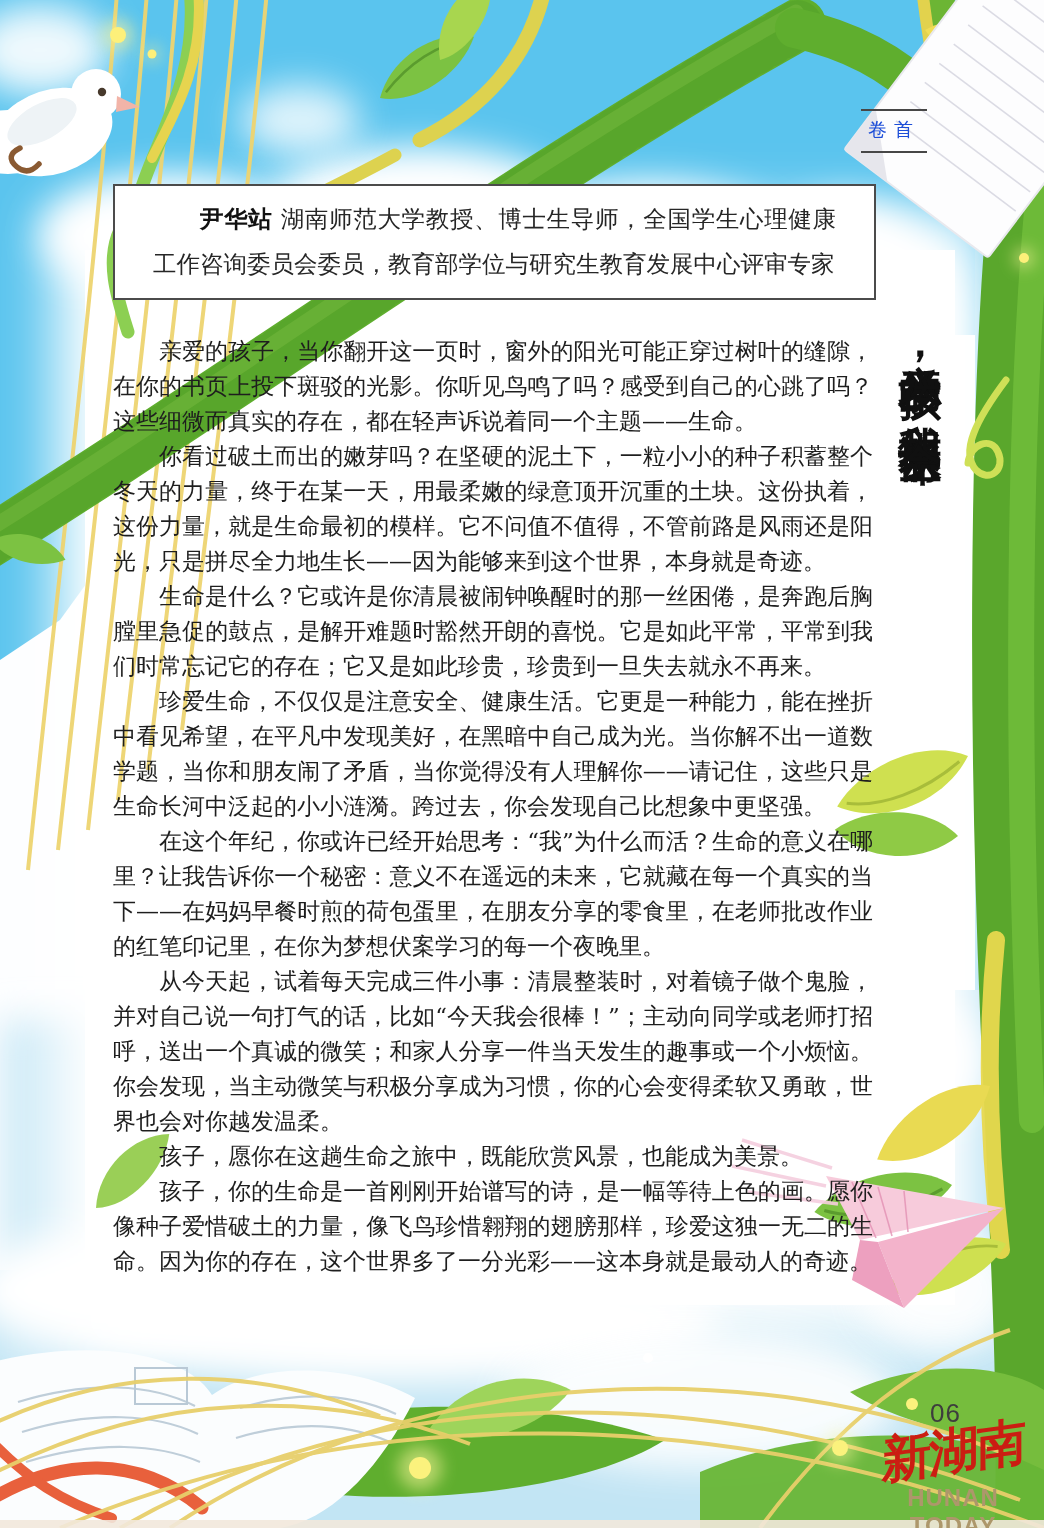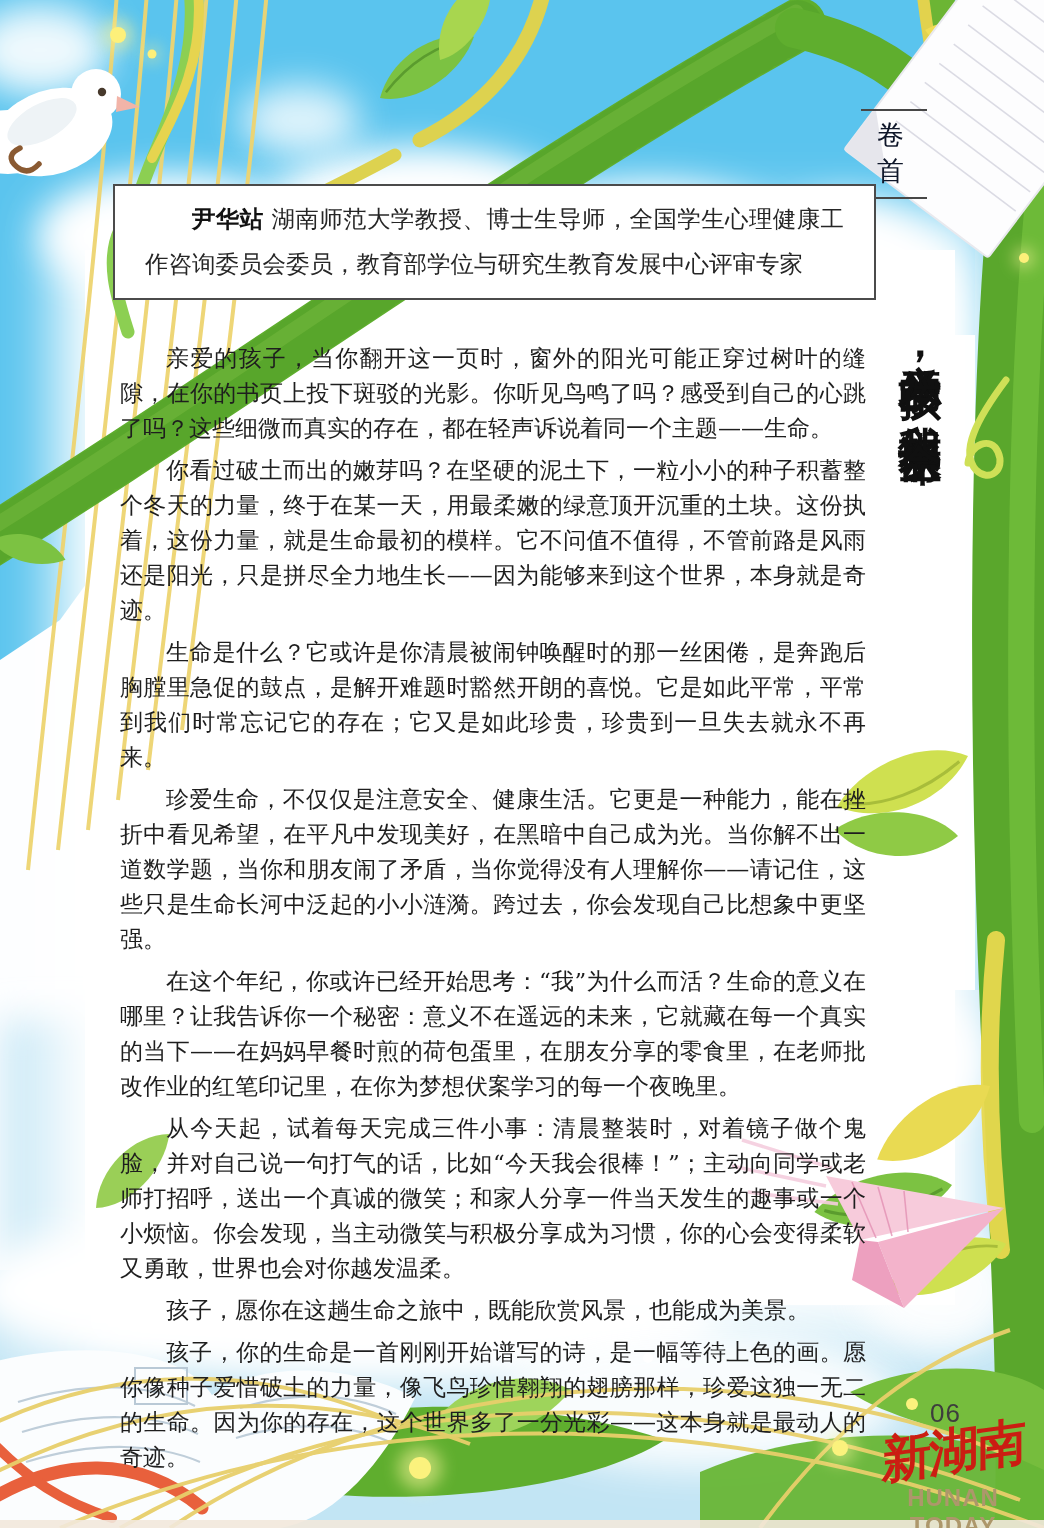--- a/index.html
+++ b/index.html
@@ -3,31 +3,31 @@
 <meta charset="utf-8">
 <style>
   html,body{margin:0;padding:0;}
   body{width:1044px;height:1528px;overflow:hidden;background:#fff;
        font-family:"DejaVu Serif","Liberation Serif",serif;}
   .page{position:relative;width:1044px;height:1528px;overflow:hidden;}
   .decor{position:absolute;left:0;top:0;width:1044px;height:1528px;z-index:0;}
 
   .section-tag{position:absolute;left:861px;top:109px;width:66px;z-index:5;
     text-align:center;border-top:2px solid #474747;border-bottom:2px solid #474747;
-    padding:6px 0 8px;font-size:27px;letter-spacing:7px;color:#0f172a;}
+    padding:6px 0 8px;font-size:19px;letter-spacing:7px;color:#1d4ed8;}
 
   .author-box{position:absolute;left:113px;top:184px;width:759px;height:112px;z-index:5;
     border:2px solid #4b4b4b;background:#ffffff;display:flex;align-items:center;}
-  .author-box p{margin:4px;padding:0 26px;text-indent:2em;font-size:23.5px;
+  .author-box p{margin:12px;padding:0 26px;text-indent:2em;font-size:23.5px;
     line-height:45px;color:#262626;text-align:justify;}
   .author-name{font-weight:bold;color:#111;}
 
   .article{position:absolute;left:113px;top:334px;width:760px;z-index:5;
     font-size:23px;line-height:35px;color:#1e1e1e;text-align:justify;}
-  .article p{margin:7px;text-indent:2em;}
+  .article p{margin:0;text-indent:2em;}
 
   .vtitle{position:absolute;left:892px;top:330px;height:660px;z-index:5;
     writing-mode:vertical-rl;text-orientation:upright;
     font-size:43px;font-weight:700;letter-spacing:3px;color:#101010;}
 
   .pagenum{position:absolute;left:930px;top:1398px;z-index:6;font-size:26px;
     color:#3d3d3d;font-family:"Liberation Sans",sans-serif;letter-spacing:1px;}
 
   .logo{position:absolute;left:862px;top:1422px;width:182px;z-index:6;text-align:center;}
   .logo-cn{font-size:50px;font-weight:900;color:#cb1d12;line-height:58px;

